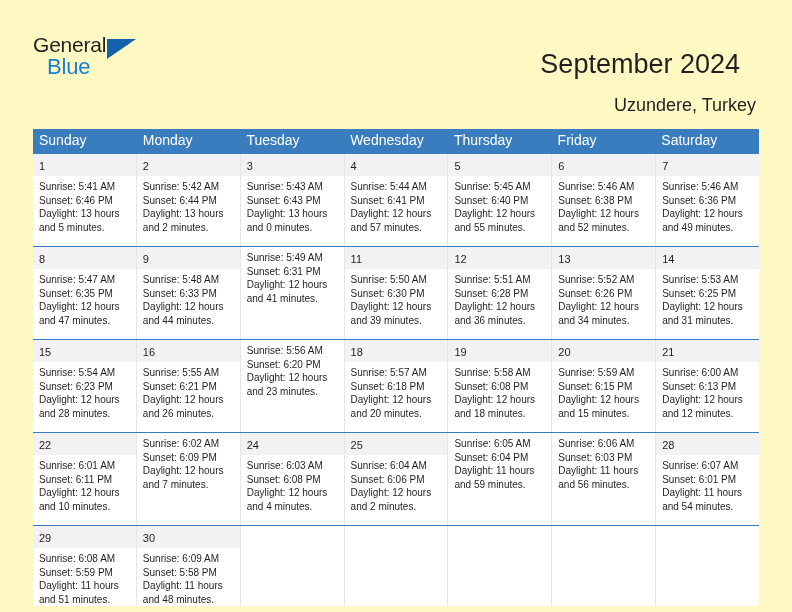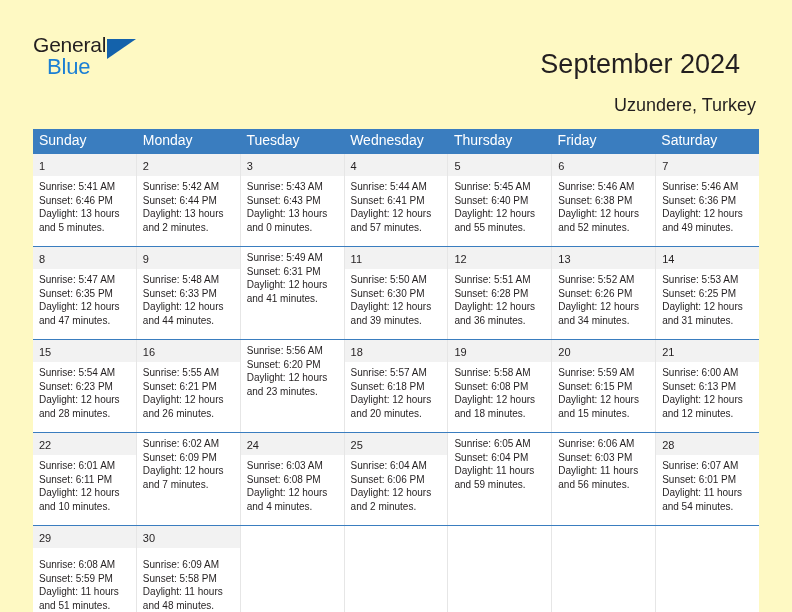--- a/index.html
+++ b/index.html
@@ -115,21 +115,21 @@
     color: #231f20;
     line-height: 13px;
   }
   .dayinfo {
     padding: 4px 5px 0 6px;
     font-size: 10px;
     line-height: 13.6px;
     color: #231f20;
   }
   .dayinfo div { white-space: nowrap; }
-  .last-row .daycell { min-height: 80px; gap: 6px; }
+  .last-row .daycell { min-height: 80px; }
 </style>
 </head>
 <body>
 
 <div class="page">
 
   <div class="header">
 
     <div class="logo">
       <span class="logo-general">General</span>

